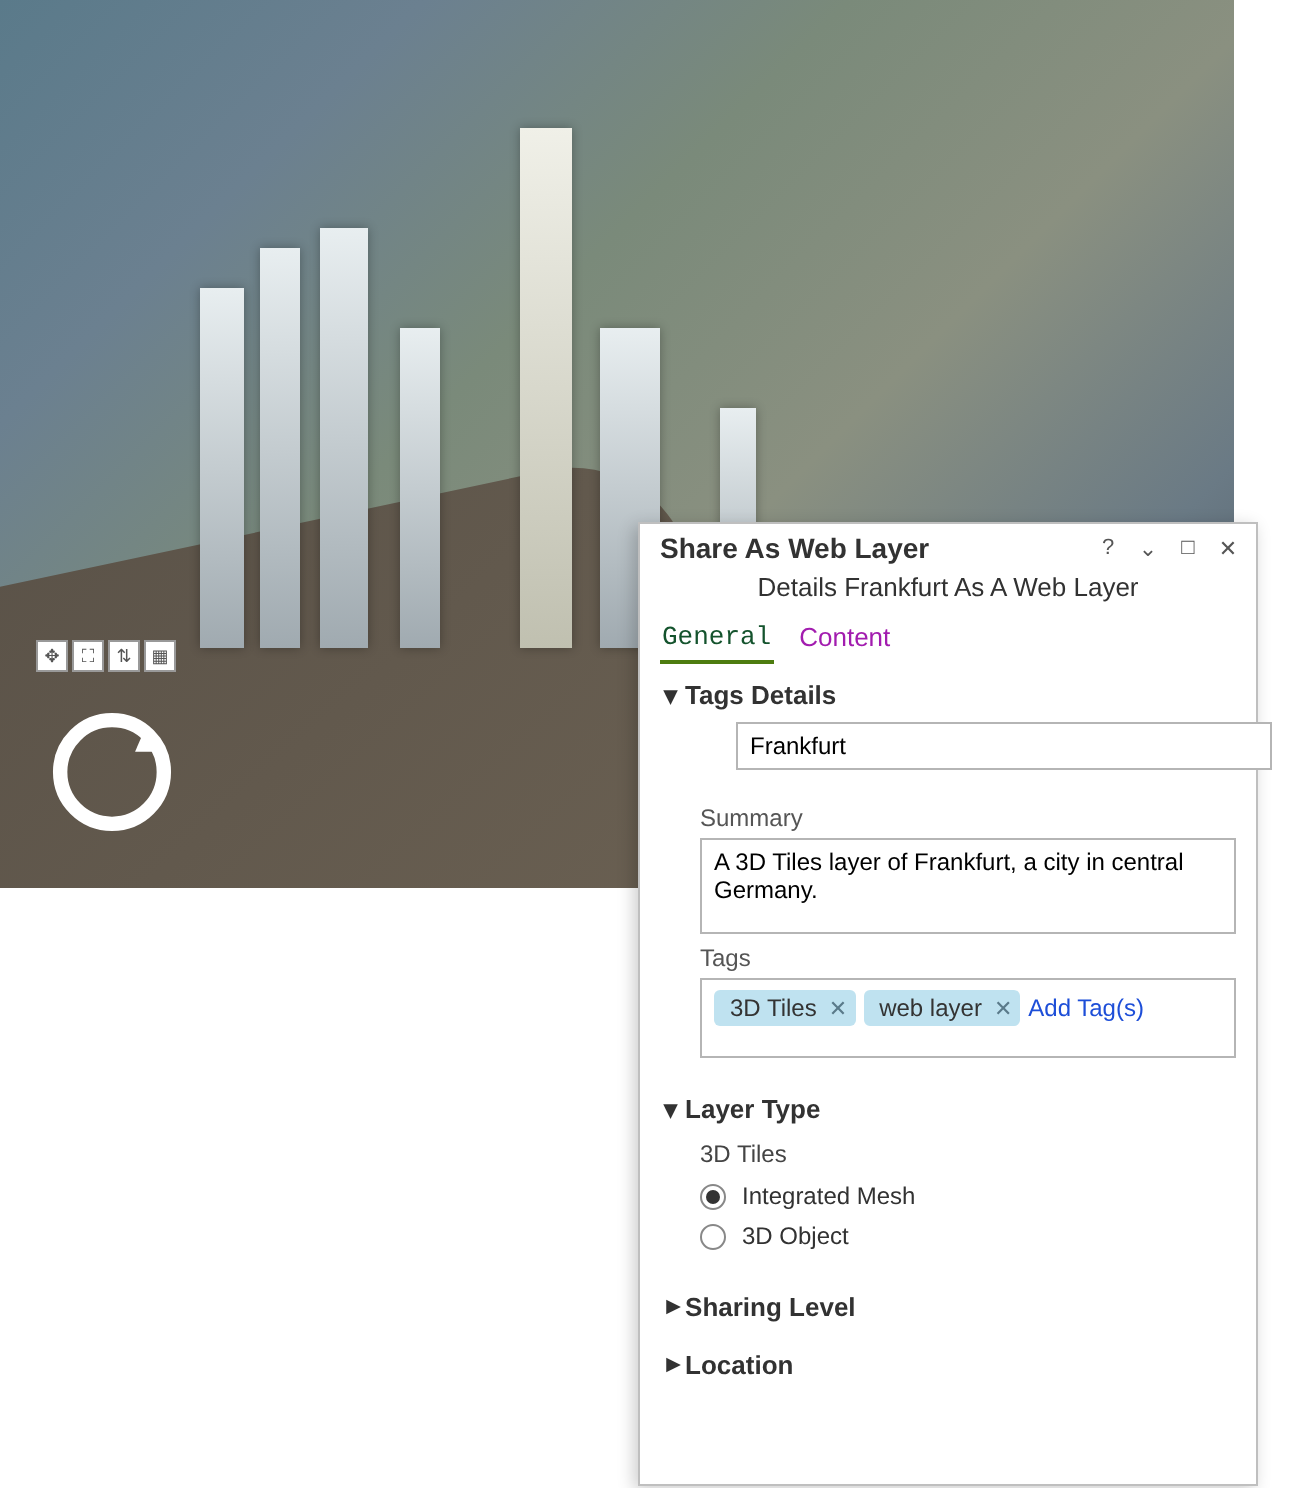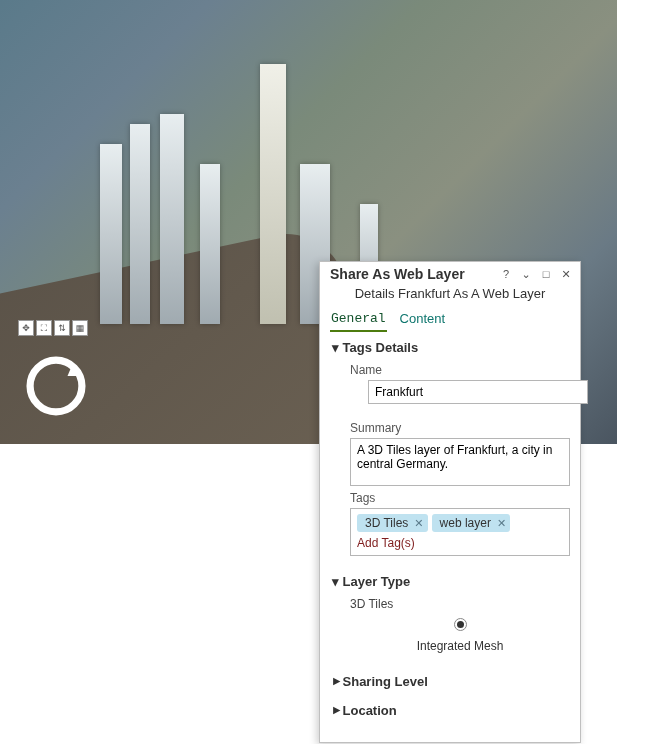--- a/index.html
+++ b/index.html
@@ -14,41 +14,41 @@
   .bldg { position:absolute; bottom:0; background: linear-gradient(180deg,#e8eef0,#a0aab0); box-shadow: 0 0 5px rgba(0,0,0,.3); }
   .b1{left:60px;width:22px;height:180px;} .b2{left:90px;width:20px;height:200px;}
   .b3{left:120px;width:24px;height:210px;} .b4{left:160px;width:20px;height:160px;}
   .b5{left:220px;width:26px;height:260px;background:linear-gradient(180deg,#f0f0e8,#c0c0b0);} 
   .b6{left:260px;width:30px;height:160px;} .b7{left:320px;width:18px;height:120px;}
   .nav-tools { position:absolute; left:18px; top:320px; display:flex; gap:2px; }
   .nav-btn { width:16px; height:16px; background:#fff; border:1px solid #999; display:flex; align-items:center; justify-content:center; font-size:9px; color:#555; }
   .compass { position:absolute; left:20px; top:350px; width:72px; height:72px; }
   .compass svg { width:100%; height:100%; }
 
-  .panel { position:absolute; left:319px; top:261px; width:262px; height:482px; background:#fff; border:1px solid #bfbfbf; box-shadow: -2px 2px 8px rgba(0,0,0,.2); display:flex; flex-direction:column; }
+  .panel { position:absolute; left:319px; top:261px; width:310px; height:482px; background:#fff; border:1px solid #bfbfbf; box-shadow: -2px 2px 8px rgba(0,0,0,.2); display:flex; flex-direction:column; }
   .titlebar { display:flex; align-items:center; padding:4px 6px 2px 10px; }
   .titlebar .title { flex:1; font-size:14px; font-weight:600; }
   .winbtn { width:16px; height:16px; margin-left:4px; display:flex; align-items:center; justify-content:center; color:#555; cursor:pointer; font-size:11px; }
   .subtitle { text-align:center; font-size:13px; padding: 2px 0 8px; color:#323232; }
   .tabs { display:flex; gap:12px; padding: 0 10px; border-bottom: none; font-size:13px; }
-  .tab { padding: 2px 1px 4px; cursor:pointer; color:#0f766e; }
+  .tab { padding: 2px 1px 4px; cursor:pointer; color:#a21caf; }
   .tab.active { color:#14532d; border-bottom:2px solid #4d7c0f; font-weight:500;font-family:Liberation Mono, monospace; }
   .section { padding: 6px 10px 4px 12px; }
   .sec-header { display:flex; align-items:center; gap:4px; font-weight:600; font-size:13px; cursor:pointer; padding:2px 0; }
   .arrow { display:inline-block; transition:.1s; }
   .arrow.collapsed { transform: rotate(-90deg); }
   .sec-body { padding: 4px 0 6px 18px; }
   .field-label { font-size:12px; color:#555; margin:2px 0 3px; }
   .text-input { width:100%; border:1px solid #b5b5b5; padding:4px 6px; font-size:12px;margin-left:18px; }
   .text-area { width:100%; border:1px solid #b5b5b5; padding:4px 6px; font-size:12px; height:48px; resize:none; font-family:inherit; }
   .tags-box { width:100%; border:1px solid #b5b5b5; padding:5px 6px; min-height:40px; display:flex; flex-wrap:wrap; gap:4px; align-content:flex-start; }
   .tag-chip { background:#bfe2f0; border-radius:3px; padding:2px 4px 2px 8px; display:inline-flex; align-items:center; gap:6px; font-size:12px; color:#333; }
   .tag-x { color:#5a7a8a; cursor:pointer; font-size:11px; }
-  .tag-placeholder { color:#7f1d1d; font-size:12px; align-self:center; }
-  .radio-row { display:flex; align-items:center; gap:8px; padding:3px 0; font-size:12px;flex-direction:column; }
+  .tag-placeholder { color:#1d4ed8; font-size:12px; align-self:center; }
+  .radio-row { display:flex; align-items:center; gap:8px; padding:3px 0; font-size:12px; }
   .radio { width:13px; height:13px; border:1px solid #888; border-radius:50%; position:relative; }
   .radio.checked::after { content:""; position:absolute; left:2px; top:2px; width:7px; height:7px; background:#333; border-radius:50%; }
   .layer-sub { font-size:12px; color:#444; padding:2px 0 4px; }
 </style>
 </head>
 <body>
 
 <div class="viewport">
   <div class="river"></div>
   <div class="city">
@@ -88,21 +88,20 @@
     <div class="tab active">General</div>
     <div class="tab">Content</div>
   </div>
 
   <div class="section">
     <div class="sec-header">
       <span class="arrow">▾</span>
       <span>Tags Details</span>
     </div>
     <div class="sec-body">
-      <div class="field-label">Name</div>
       <input class="text-input" value="Frankfurt" style="">
       <div class="field-label" style="margin-top:17px">Summary</div>
       <textarea class="text-area" style="">A 3D Tiles layer of Frankfurt, a city in central Germany.</textarea>
       <div class="field-label" style="margin-top:2px">Tags</div>
       <div class="tags-box">
         <span class="tag-chip">
           <span>3D Tiles</span>
           <span class="tag-x">✕</span>
         </span>
         <span class="tag-chip">
@@ -118,20 +117,24 @@
     <div class="sec-header">
       <span class="arrow">▾</span>
       <span>Layer Type</span>
     </div>
     <div class="sec-body">
       <div class="layer-sub">3D Tiles</div>
       <div class="radio-row">
         <span class="radio checked"></span>
         <span>Integrated Mesh</span>
       </div>
+      <div class="radio-row">
+        <span class="radio"></span>
+        <span>3D Object</span>
+      </div>
     </div>
   </div>
 
   <div class="section">
     <div class="sec-header">
       <span class="arrow collapsed">▾</span>
       <span>Sharing Level</span>
     </div>
   </div>
 

